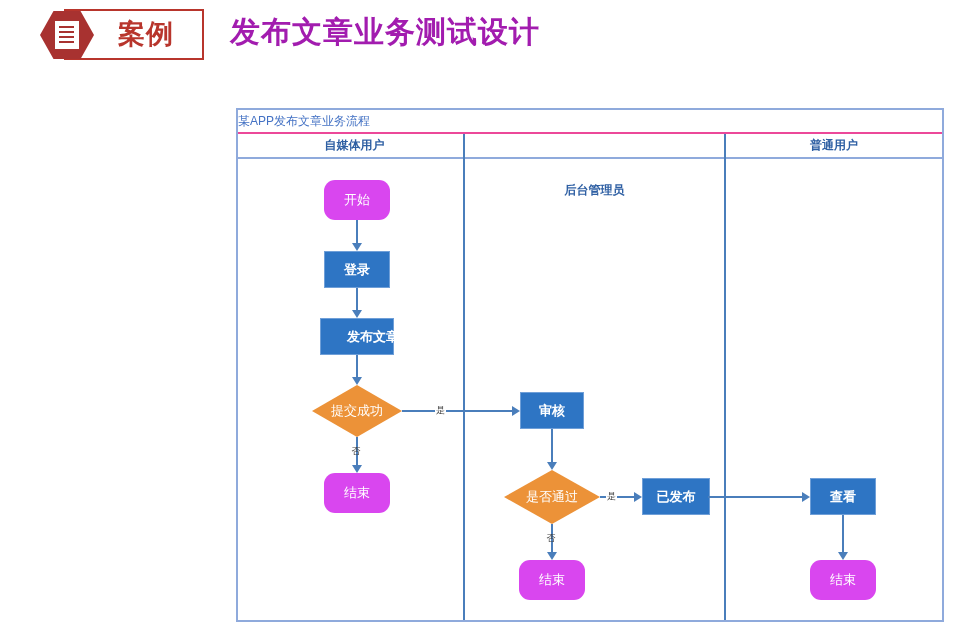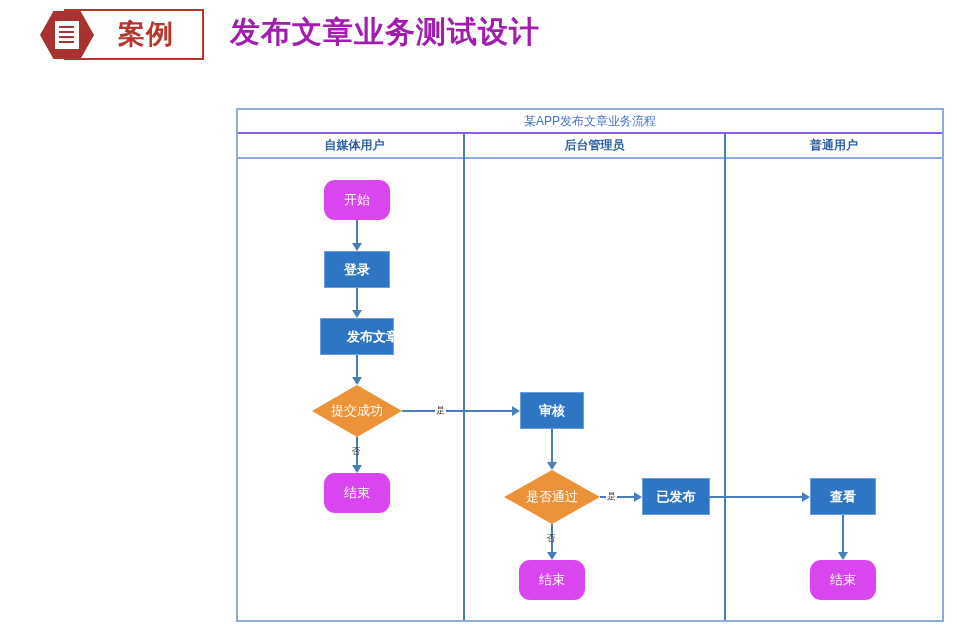--- a/index.html
+++ b/index.html
@@ -91,44 +91,44 @@
     width: 708px; height: 514px;
     border: 2px solid #8faadc;
     box-sizing: border-box;
     background: #ffffff;
   }
   .flow-title {
     position: absolute;
     left: 0; top: 0;
     width: 704px; height: 22px;
     line-height: 22px;
-    text-align: center;
+    text-align: left;
     font-size: 12px;
     color: #4472c4;
-    border-bottom: 2px solid #8b5cf6;
+    border-bottom: 2px solid #ec4899;
     box-sizing: content-box;
   }
   .lane-head-row {
     position: absolute;
     left: 0; top: 24px;
     width: 704px; height: 23px;
     border-bottom: 2px solid #8faadc;
   }
   .lane-head {
     position: absolute;
     top: 0;
     height: 23px;
     line-height: 23px;
     text-align: center;
     font-size: 12px;
     font-weight: bold;
     color: #2e5fa3;
   }
   .lane-head.l1 { left: 4px;   width: 225px; font-family: Liberation Serif, serif; }
-  .lane-head.l2 { left: 227px; width: 259px; }
+  .lane-head.l2 { left: 227px; width: 259px; margin-top: 45px; }
   .lane-head.l3 { left: 488px; width: 216px; }
 
   .lane-div {
     position: absolute;
     top: 24px;
     width: 2px;
     height: 486px;
     background: #4a7ebb;
   }
   .lane-div.d1 { left: 225px; }

